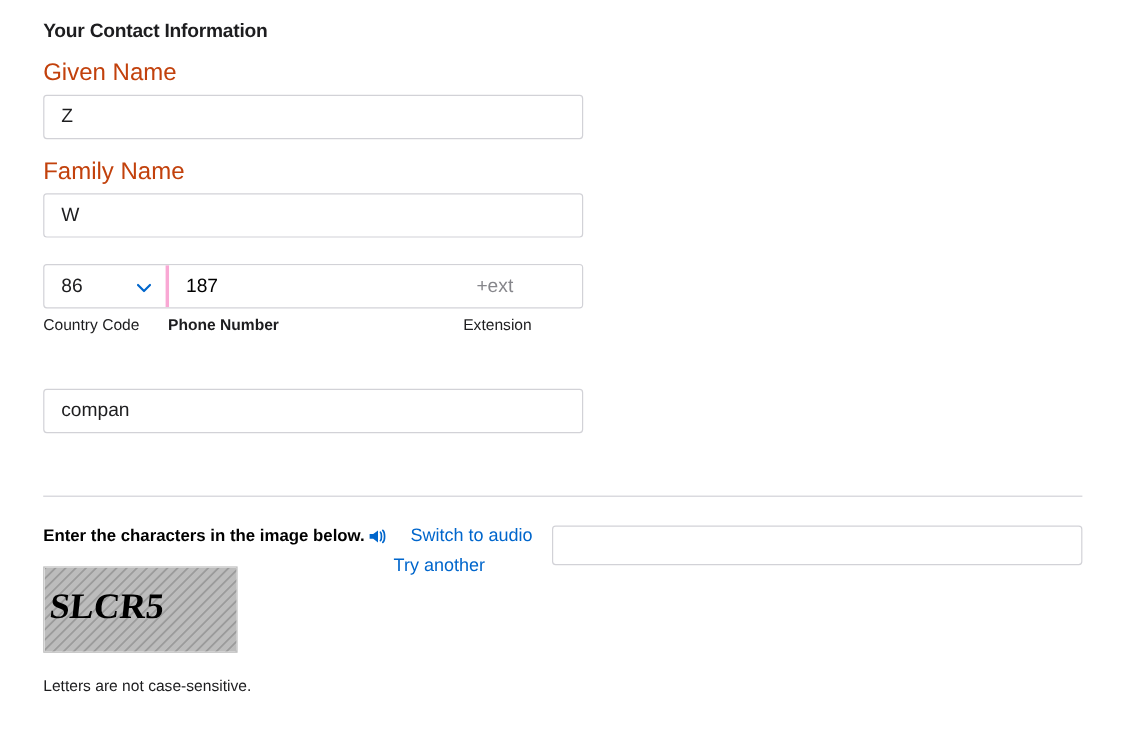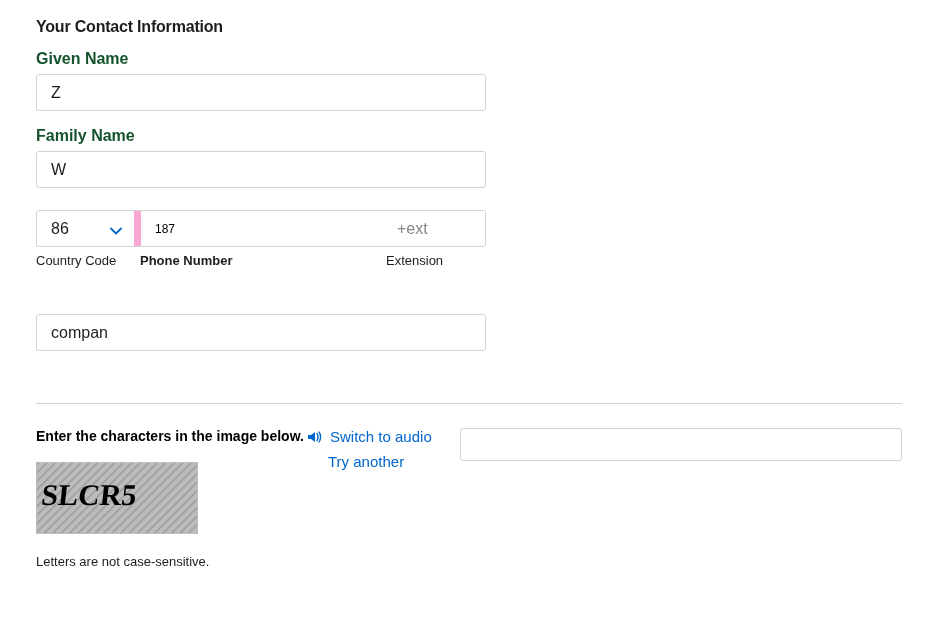--- a/index.html
+++ b/index.html
@@ -14,24 +14,24 @@
   .page {
     padding: 0 36px;
   }
   h2.section-title {
     font-size: 16px;
     font-weight: 700;
     margin: 18px 0 14px 0;
     letter-spacing: -0.2px;
   }
   .field-label {
-    font-size: 16px;
-    font-weight: 700;
+    font-size: 20px;
+    font-weight: 400;
     margin-bottom: 6px;
-    color: #14532d;
+    color: #c2410c;
   }
   .text-input {
     width: 450px;
     height: 37px;
     border: 1px solid #d2d2d7;
     border-radius: 3px;
     padding: 0 14px;
     font-size: 16px;
     color: #1d1d1f;
     outline: none;
@@ -46,34 +46,34 @@
     overflow: hidden;
     height: 37px;
     background: #fff;
   }
   .cc-box {
     width: 104px;
     display: flex;
     align-items: center;
     justify-content: space-between;
     padding: 0 12px 0 14px;
-    border-right: 7px solid #f9a8d4;
+    border-right: 3px solid #f9a8d4;
     font-size: 16px;
     cursor: pointer;
   }
   .chevron {
     width: 12px; height: 12px;
     display: inline-block;
   }
   .pn-box {
     flex: 1;
     display: flex;
     align-items: center;
     padding: 0 14px;
-    font-size: 12px;
+    font-size: 16px;
     border: none;
     outline: none;
   }
   .ext-box {
     width: 100px;
     border-left: 1px solid #d2d2d7;
     display: flex;
     align-items: center;
     padding: 0 12px;
     font-size: 16px;
@@ -133,21 +133,21 @@
     width: 154px;
     padding-top: 0;
     font-size: 15px;
   }
   .captcha-action {
     display: flex;
     align-items: flex-end;
     color: #0066cc;
     cursor: pointer;
     margin-bottom: 8px;
-    gap: 8px;
+    gap: 20px;
   }
   .captcha-action.indent { padding-left: 22px; }
   .audio-icon {
     width: 16px; height: 16px;
     flex-shrink: 0;
   }
   .captcha-input {
     flex: 1;
     height: 33px;
     border: 1px solid #d2d2d7;

